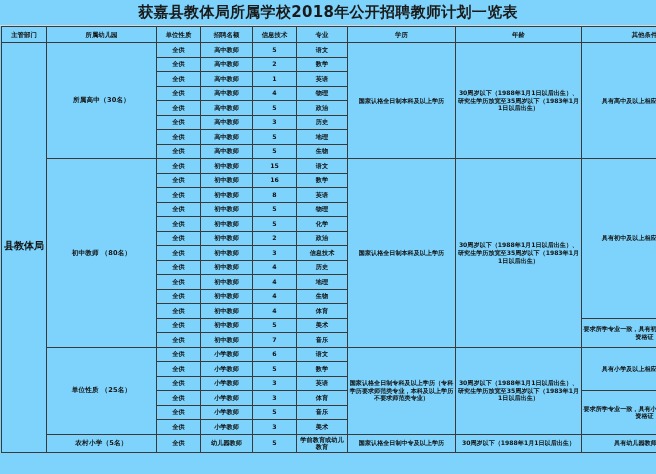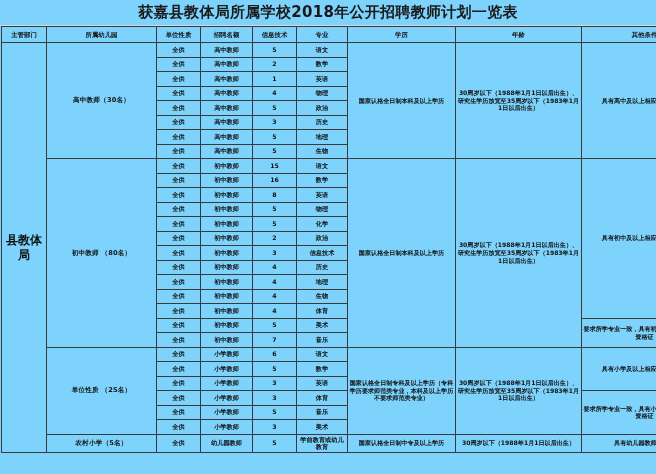--- a/index.html
+++ b/index.html
@@ -47,21 +47,21 @@
     word-break: break-all;
   }
   table.plan th {
     height: 16px;
     font-size: 6.4px;
   }
   table.plan td.rowcell { height: 14.5px; }
   td.vcol { font-size: 6.4px; }
   td.unit-name { font-size: 6.6px; letter-spacing: 0.2px; }
   td.longtext { font-size: 6.1px; padding: 2px 3px; line-height: 1.45; }
-  td.dept { font-size: 12px; }
+  td.dept { font-size: 10px; font-family: Liberation Mono, monospace; }
   col.c-dept   { width: 45px; }
   col.c-unit   { width: 110px; }
   col.c-nature { width: 44px; }
   col.c-post   { width: 52px; }
   col.c-num    { width: 44px; }
   col.c-major  { width: 51px; }
   col.c-edu    { width: 108px; }
   col.c-age    { width: 126px; }
   col.c-other  { width: 126px; }
 </style>
@@ -95,21 +95,21 @@
         <th>信息技术</th>
         <th>专业</th>
         <th>学历</th>
         <th>年龄</th>
         <th>其他条件</th>
       </tr>
     </thead>
     <tbody id="plan-body">
         <tr>
           <td class="vcol dept" rowspan="28">县教体局</td>
-          <td class="vcol unit-name" rowspan="8">高中教师（30名）</td>
+          <td class="vcol unit-name" rowspan="8">所属高中（30名）</td>
           <td class="rowcell">全供</td>
           <td class="rowcell">高中教师</td>
           <td class="rowcell">5</td>
           <td class="rowcell">语文</td>
           <td class="vcol longtext" rowspan="8">国家认格全日制本科及以上学历</td>
           <td class="vcol longtext" rowspan="8">30周岁以下（1988年1月1日以后出生）、研究生学历放宽至35周岁以下（1983年1月1日以后出生）</td>
           <td class="vcol longtext" rowspan="8">具有高中及以上相应教师资格证</td>
         </tr>
         <tr>
           <td class="rowcell">全供</td>

